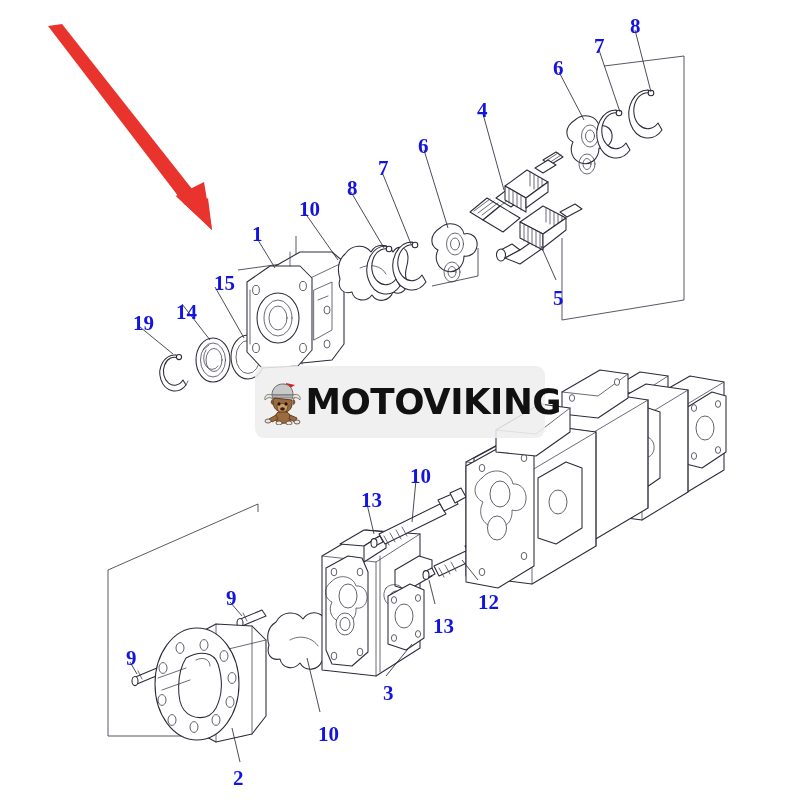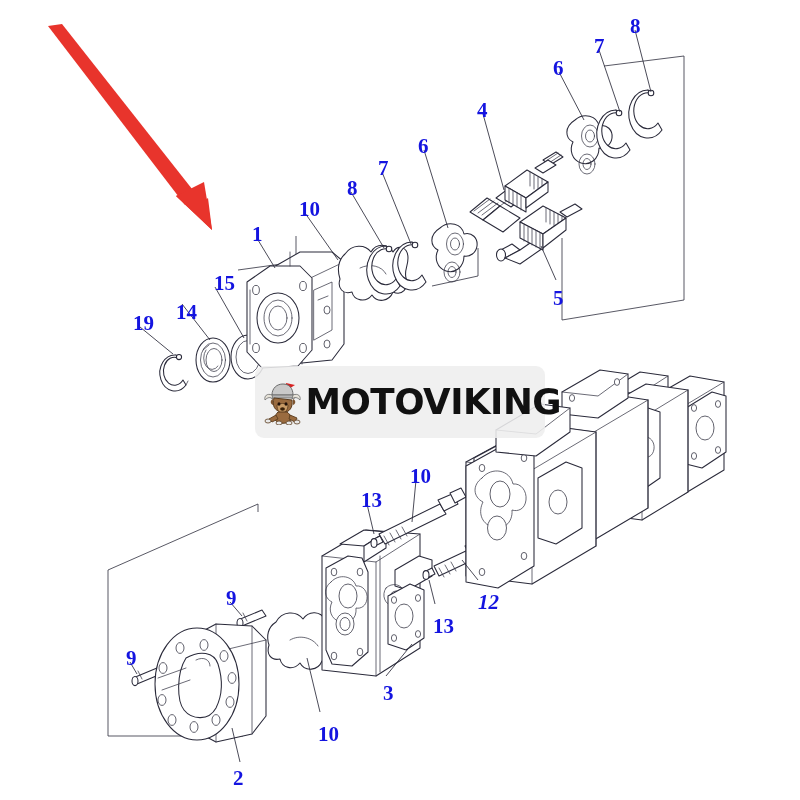--- a/index.html
+++ b/index.html
@@ -436,21 +436,21 @@
   <div class="callout" style="left:553px; top:58px;">6</div>
   <div class="callout" style="left:378px; top:158px;">7</div>
   <div class="callout" style="left:594px; top:36px;">7</div>
   <div class="callout" style="left:347px; top:178px;">8</div>
   <div class="callout" style="left:630px; top:16px;">8</div>
   <div class="callout" style="left:226px; top:588px;">9</div>
   <div class="callout" style="left:126px; top:648px;">9</div>
   <div class="callout" style="left:299px; top:199px;">10</div>
   <div class="callout" style="left:318px; top:724px;">10</div>
   <div class="callout" style="left:410px; top:466px;">10</div>
-  <div class="callout" style="left:478px; top:592px;font-style:italic;">12</div>
+  <div class="callout" style="left:478px; top:592px;">12</div>
   <div class="callout" style="left:361px; top:490px;">13</div>
   <div class="callout" style="left:433px; top:616px;">13</div>
   <div class="callout" style="left:176px; top:290px;margin-top:12px;">14</div>
   <div class="callout" style="left:214px; top:273px;">15</div>
   <div class="callout" style="left:133px; top:313px;">19</div>
 
   <div id="watermark" style="left:255px; top:366px; width:290px; height:72px;">
     <svg class="wm-logo" viewBox="0 0 46 46">
 
       <path d="M27,4 L36,6 L28,11 Z" fill="#d82020"></path>

